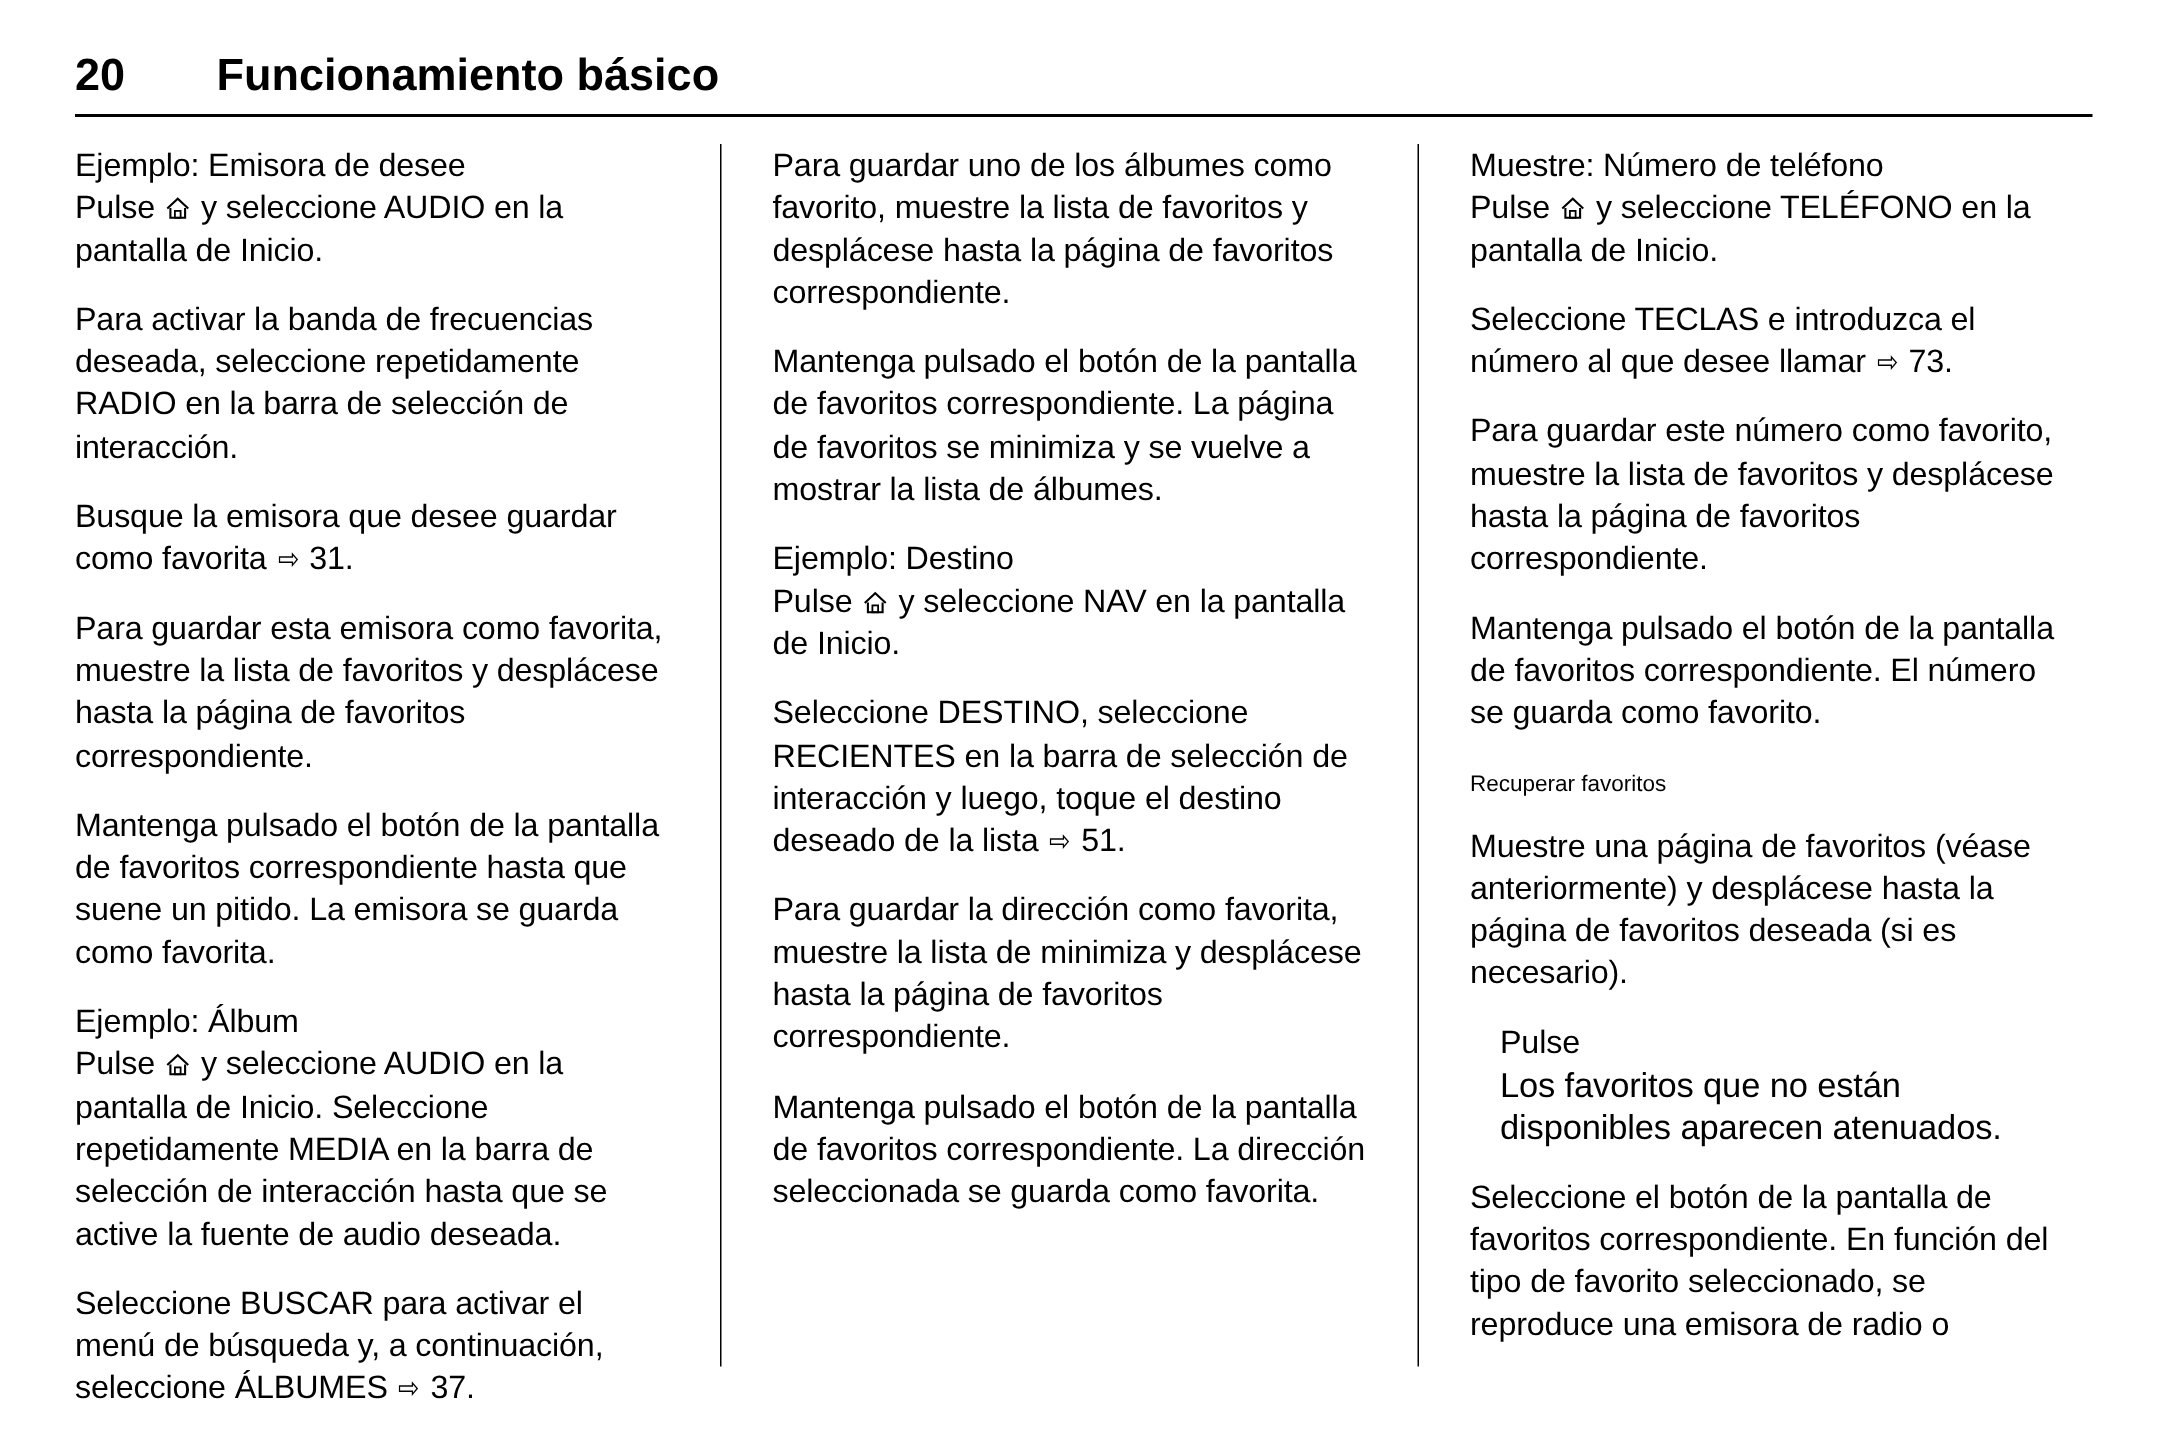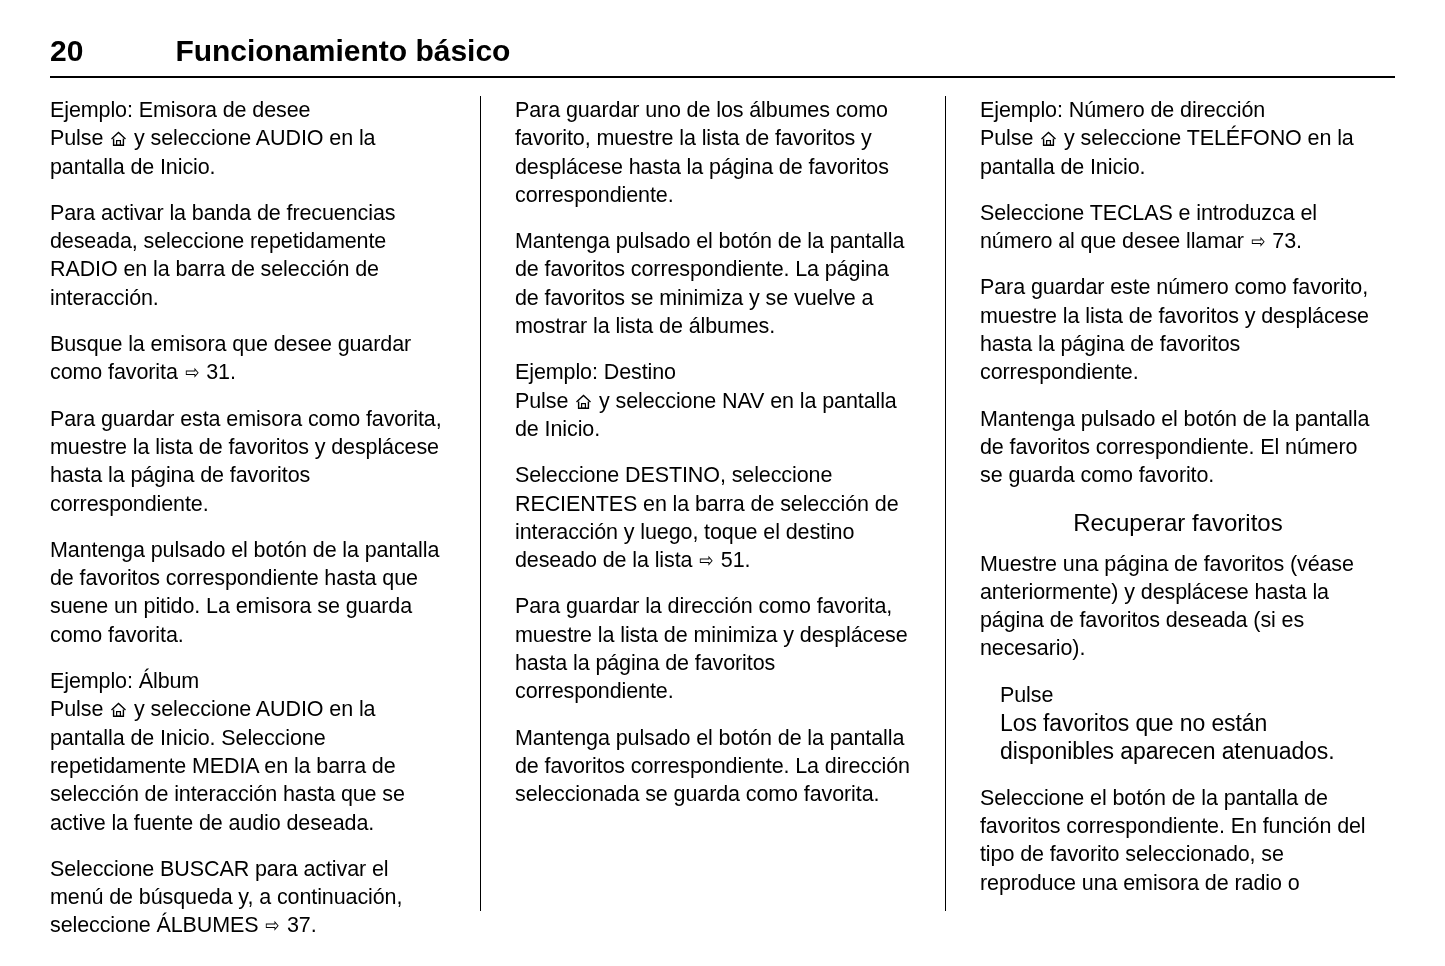--- a/index.html
+++ b/index.html
@@ -17,21 +17,21 @@
   .page {
     position: relative;
     width: 1445px;
     height: 966px;
     box-sizing: border-box;
     padding: 0 50px;
   }
   .page-header {
     display: flex;
     align-items: flex-end;
-    gap: 92px;
+    gap: 61px;
     padding-top: 34px;
     padding-bottom: 8px;
     border-bottom: 2px solid #000;
     margin-bottom: 18px;
   }
   .page-number {
     font-size: 30px;
     font-weight: bold;
     letter-spacing: 0px;
   }
@@ -54,25 +54,24 @@
     margin: 0 34px;
     height: 815px;
   }
   p {
     margin: 0 0 18px 0;
     font-size: 21.5px;
     line-height: 28.3px;
     letter-spacing: -0.1px;
   }
   .subhead {
-    font-size: 24px;
+    font-size: 15px;
     line-height: 30px;
     margin: 4px 0 12px 0;
     font-weight: normal;
-    text-align: center;
   }
   .note {
     margin-left: 20px;
     margin-bottom: 18px;
   }
   .note-label {
     font-size: 21.5px;
     line-height: 28.3px;
     margin: 0;
   }
@@ -174,21 +173,21 @@
 
       <p>Mantenga pulsado el botón de la pantalla de favoritos correspondiente. La dirección seleccionada se guarda como favorita.</p>
 
     </div>
 
     <div class="col-sep"></div>
 
     <div class="col">
 
       <p>
-        <span>Ejemplo: Número de dirección</span><br>
+        <span>Muestre: Número de teléfono</span><br>
         <span>Pulse </span><span class="home-icon"><svg width="17" height="16" viewBox="0 0 17 16">
               <polyline points="1.5,8 8.5,1.5 15.5,8" fill="none" stroke="#000" stroke-width="1.4"></polyline>
               <polyline points="3.6,7.6 3.6,14.2 13.4,14.2 13.4,7.6" fill="none" stroke="#000" stroke-width="1.4"></polyline>
               <rect x="6.6" y="9.6" width="3.8" height="4.6" fill="none" stroke="#000" stroke-width="1.2"></rect>
             </svg></span><span> y seleccione TELÉFONO en la pantalla de Inicio.</span>
       </p>
 
       <p>
         <span>Seleccione TECLAS e introduzca el número al que desee llamar </span><span class="ref"><span class="ref-arrow">⇨</span> <span>73.</span></span>
       </p>

